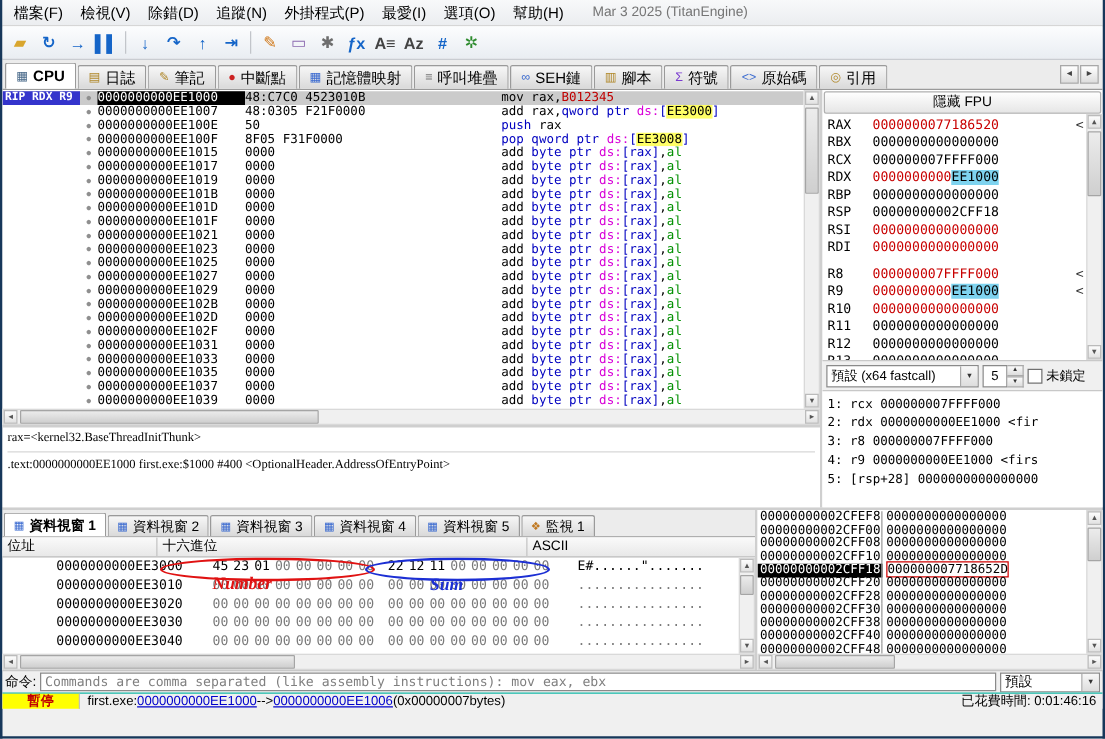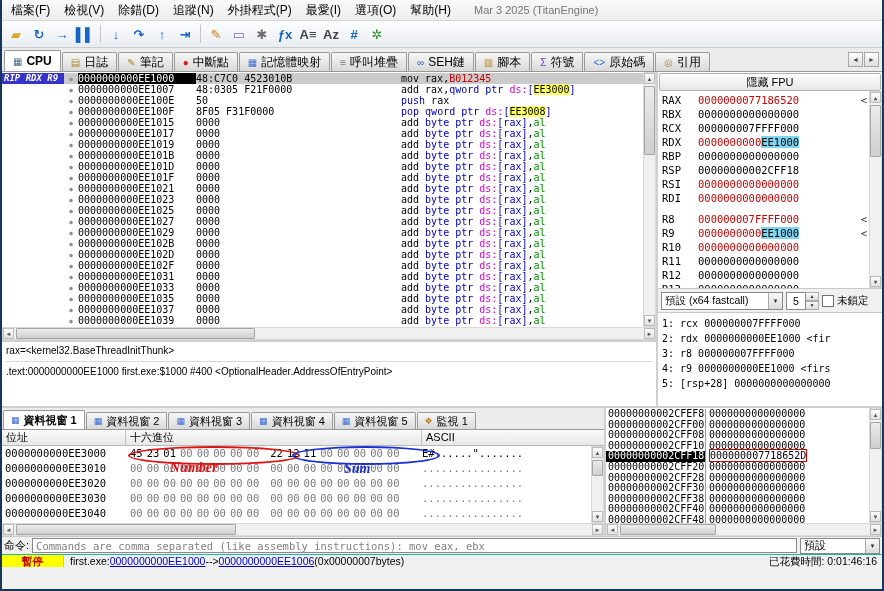--- a/index.html
+++ b/index.html
@@ -53,21 +53,21 @@
   
   .main { height:334px; flex:none; display:flex; }
   .left-col { width:656px; flex:none; display:flex; flex-direction:column; border-right:2px solid #cfcfcf; }
 
   
   .disasm { height:268px; flex:none; background:#fff; position:relative; }
   .disasm-rows { position:absolute; left:0; top:0; right:13px; bottom:13px; overflow:hidden; padding-top:1px; }
   .drow { display:flex; height:11px; line-height:11px; font-family:"DejaVu Sans Mono",monospace;
     font-size:10px; white-space:pre; }
   .drow.sel { background:#cbcbcb; }
-  .dlab { width:62px; flex:none; overflow:hidden;font-style:italic; }
+  .dlab { width:62px; flex:none; overflow:hidden; }
   .riplab { background:#3434cc; color:#fff; font-size:9px; font-weight:bold; padding-left:2px; }
   .dgut { width:14px; flex:none; color:#8f8f8f; font-size:6px; text-align:center; }
   .daddr { width:118px; flex:none; }
   .sel .daddr { background:#000; color:#fff; }
   .dbytes { width:205px; flex:none; }
   .dinstr { flex:1; overflow:hidden; }
   .tk-plain { color:#000; } .tk-imm { color:#c00000; } .tk-size { color:#0000c0; }
   .tk-seg { color:#d800d8; } .tk-mem { color:#0000c0; } .tk-reg2 { color:#009000; }
   .tk-mnem { color:#0000c0; } .tk-addrhl { background:#ffff66; color:#000; }
 
@@ -79,21 +79,21 @@
     border:1px solid #bbb; font-size:6px; color:#555; display:flex; align-items:center; justify-content:center; }
   .sb-track { flex:1; position:relative; }
   .sb-thumb { position:absolute; background:linear-gradient(#ececec,#cfcfcf); border:1px solid #a5a5a5; border-radius:1px; }
   .sbh .sb-thumb { top:0; bottom:0; left:2px; width:38%; }
   .sbv .sb-thumb { left:0; right:0; top:2px; height:30%; }
   .disasm-hscroll { position:absolute; left:0; right:0; bottom:0; }
   .disasm-vscroll { position:absolute; right:0; top:0; bottom:13px; }
 
   
   .infopane { height:66px; flex:none; background:#fff; border-top:2px solid #cfcfcf;
-    font-family:Liberation Sans, sans-serif; font-size:10px; padding:3px 4px 0; }
+    font-family:Liberation Serif, serif; font-size:10px; padding:3px 4px 0; }
   .info-line2 { border-top:1px solid #d8d8d8; margin-top:5px; padding-top:4px; }
 
   
   .regpane { flex:1; display:flex; flex-direction:column; background:#fff; }
   .fpu-btn { height:18px; flex:none; margin:1px 1px 0; border:1px solid #b0b0b0; border-radius:2px;
     background:linear-gradient(#fefefe,#e6e6e6); font-size:11px; text-align:center; line-height:16px; }
   .regs { height:197px; flex:none; position:relative; overflow:hidden; padding:2px 13px 0 4px;
     font-family:"DejaVu Sans Mono",monospace; font-size:10.5px; }
   .rrow { height:14px; line-height:14px; display:flex; white-space:pre; }
   .rname { width:36px; flex:none; }
@@ -131,21 +131,21 @@
   .dtab.active { background:#fff; height:19px; font-weight:bold; }
   .dtab-ic { font-size:9px; }
   .dump { flex:1; background:#fff; position:relative; display:flex; flex-direction:column; }
   .dump-head { height:16px; flex:none; display:flex; background:linear-gradient(#fafafa,#e8e8e8);
     border-bottom:1px solid #b8b8b8; font-size:11px; line-height:15px; }
   .dh-addr { width:124px; border-right:1px solid #c4c4c4; padding-left:4px; }
   .dh-hex { width:296px; border-right:1px solid #c4c4c4; padding-left:4px; }
   .dh-ascii { flex:1; padding-left:4px; }
   .dump-body { flex:1; position:relative; font-family:"DejaVu Sans Mono",monospace; font-size:10.5px; overflow:hidden; }
   .hrow { display:flex; height:15px; line-height:15px; white-space:pre; }
-  .h-addr { width:124px; flex:none; padding-left:3px; }
+  .h-addr { width:124px; flex:none; padding-left:3px;margin-left:40px; }
   .h-hex { width:296px; flex:none; padding-left:4px; display:flex; }
   .hb { margin-right:4px; } .hb.grp { margin-right:11px; } .hb.z { color:#7a7a7a; }
   .h-ascii { flex:1; overflow:hidden; } .h-ascii.z { color:#7a7a7a; }
   .anno { position:absolute; pointer-events:none; }
   .anno-ellipse { border-radius:50%; }
   .anno-num-e { left:126px; top:0; width:172px; height:19px; border:2px solid #e01212; }
   .anno-sum-e { left:290px; top:0; width:148px; height:19px; border:2px solid #1c2fd4; }
   .anno-label { font-family:"Liberation Serif",serif; font-style:italic; font-weight:bold; font-size:14px; }
   .anno-num-l { left:168px; top:14px; color:#e01212; }
   .anno-sum-l { left:342px; top:15px; color:#1c2fd4; }

